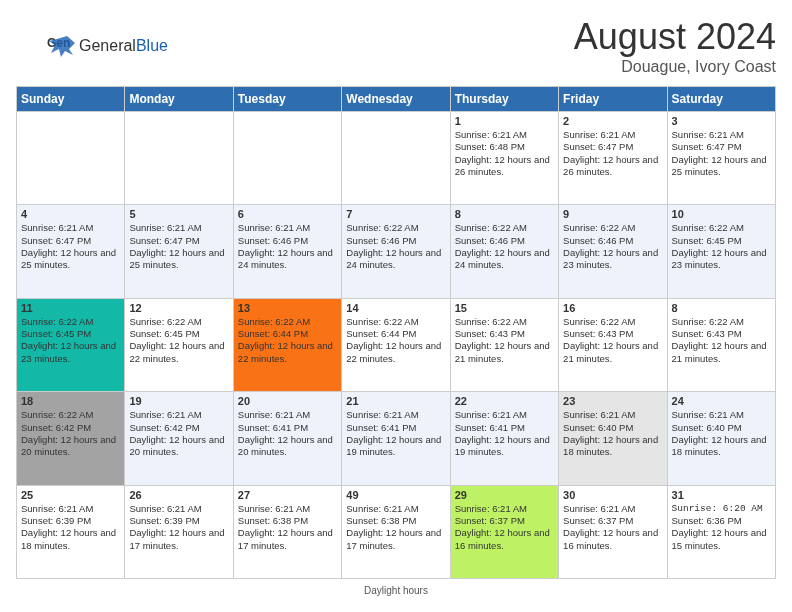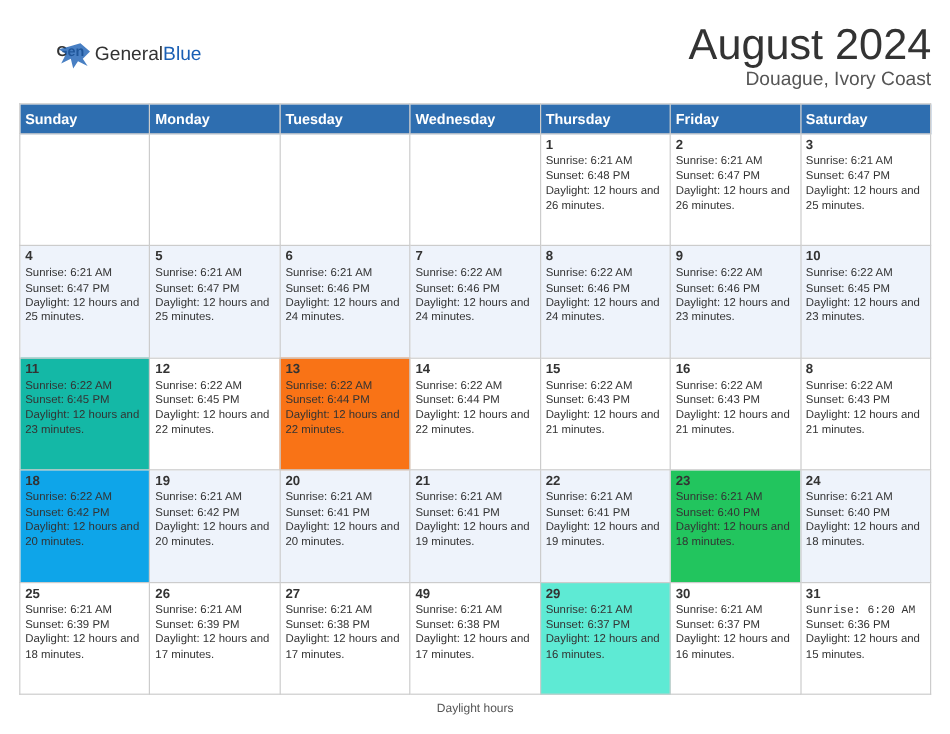--- a/index.html
+++ b/index.html
@@ -228,21 +228,21 @@
             <span style="display: block; line-height: 1.3;">Daylight: 12 hours and 21 minutes.</span>
           </td>
           <td style="background-color: rgb(255, 255, 255);">
             <span class="day-number">8</span>
             <span style="display: block; line-height: 1.3;">Sunrise: 6:22 AM</span>
             <span style="display: block; line-height: 1.3;">Sunset: 6:43 PM</span>
             <span style="display: block; line-height: 1.3;">Daylight: 12 hours and 21 minutes.</span>
           </td>
         </tr>
         <tr>
-          <td style="background-color: #0ea5e9;">
+          <td style="background-color: #a3a3a3;">
             <span class="day-number">18</span>
             <span style="display: block; line-height: 1.3;">Sunrise: 6:22 AM</span>
             <span style="display: block; line-height: 1.3;">Sunset: 6:42 PM</span>
             <span style="display: block; line-height: 1.3;">Daylight: 12 hours and 20 minutes.</span>
           </td>
           <td style="background-color: rgb(238, 243, 251);">
             <span class="day-number">19</span>
             <span style="display: block; line-height: 1.3;">Sunrise: 6:21 AM</span>
             <span style="display: block; line-height: 1.3;">Sunset: 6:42 PM</span>
             <span style="display: block; line-height: 1.3;">Daylight: 12 hours and 20 minutes.</span>
@@ -258,21 +258,21 @@
             <span style="display: block; line-height: 1.3;">Sunrise: 6:21 AM</span>
             <span style="display: block; line-height: 1.3;">Sunset: 6:41 PM</span>
             <span style="display: block; line-height: 1.3;">Daylight: 12 hours and 19 minutes.</span>
           </td>
           <td style="background-color: rgb(238, 243, 251);">
             <span class="day-number">22</span>
             <span style="display: block; line-height: 1.3;">Sunrise: 6:21 AM</span>
             <span style="display: block; line-height: 1.3;">Sunset: 6:41 PM</span>
             <span style="display: block; line-height: 1.3;">Daylight: 12 hours and 19 minutes.</span>
           </td>
-          <td style="background-color: #22c55e;">
+          <td style="background-color: #e5e5e5;">
             <span class="day-number">23</span>
             <span style="display: block; line-height: 1.3;">Sunrise: 6:21 AM</span>
             <span style="display: block; line-height: 1.3;">Sunset: 6:40 PM</span>
             <span style="display: block; line-height: 1.3;">Daylight: 12 hours and 18 minutes.</span>
           </td>
           <td style="background-color: rgb(238, 243, 251);">
             <span class="day-number">24</span>
             <span style="display: block; line-height: 1.3;">Sunrise: 6:21 AM</span>
             <span style="display: block; line-height: 1.3;">Sunset: 6:40 PM</span>
             <span style="display: block; line-height: 1.3;">Daylight: 12 hours and 18 minutes.</span>
@@ -296,21 +296,21 @@
             <span style="display: block; line-height: 1.3;">Sunrise: 6:21 AM</span>
             <span style="display: block; line-height: 1.3;">Sunset: 6:38 PM</span>
             <span style="display: block; line-height: 1.3;">Daylight: 12 hours and 17 minutes.</span>
           </td>
           <td style="background-color: rgb(255, 255, 255);">
             <span class="day-number">49</span>
             <span style="display: block; line-height: 1.3;">Sunrise: 6:21 AM</span>
             <span style="display: block; line-height: 1.3;">Sunset: 6:38 PM</span>
             <span style="display: block; line-height: 1.3;">Daylight: 12 hours and 17 minutes.</span>
           </td>
-          <td style="background-color: #5eead4;">
+          <td style="background-color: #bef264;">
             <span class="day-number">29</span>
             <span style="display: block; line-height: 1.3;">Sunrise: 6:21 AM</span>
             <span style="display: block; line-height: 1.3;">Sunset: 6:37 PM</span>
             <span style="display: block; line-height: 1.3;">Daylight: 12 hours and 16 minutes.</span>
           </td>
           <td style="background-color: rgb(255, 255, 255);">
             <span class="day-number">30</span>
             <span style="display: block; line-height: 1.3;">Sunrise: 6:21 AM</span>
             <span style="display: block; line-height: 1.3;">Sunset: 6:37 PM</span>
             <span style="display: block; line-height: 1.3;">Daylight: 12 hours and 16 minutes.</span>

